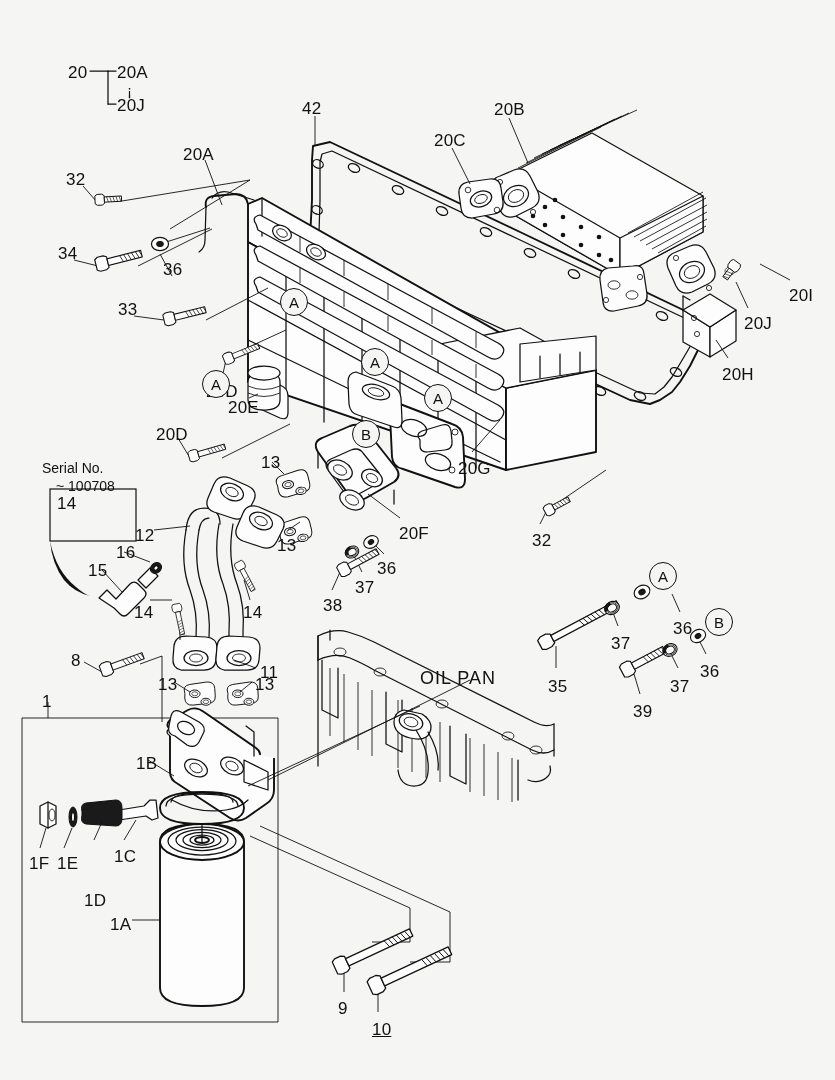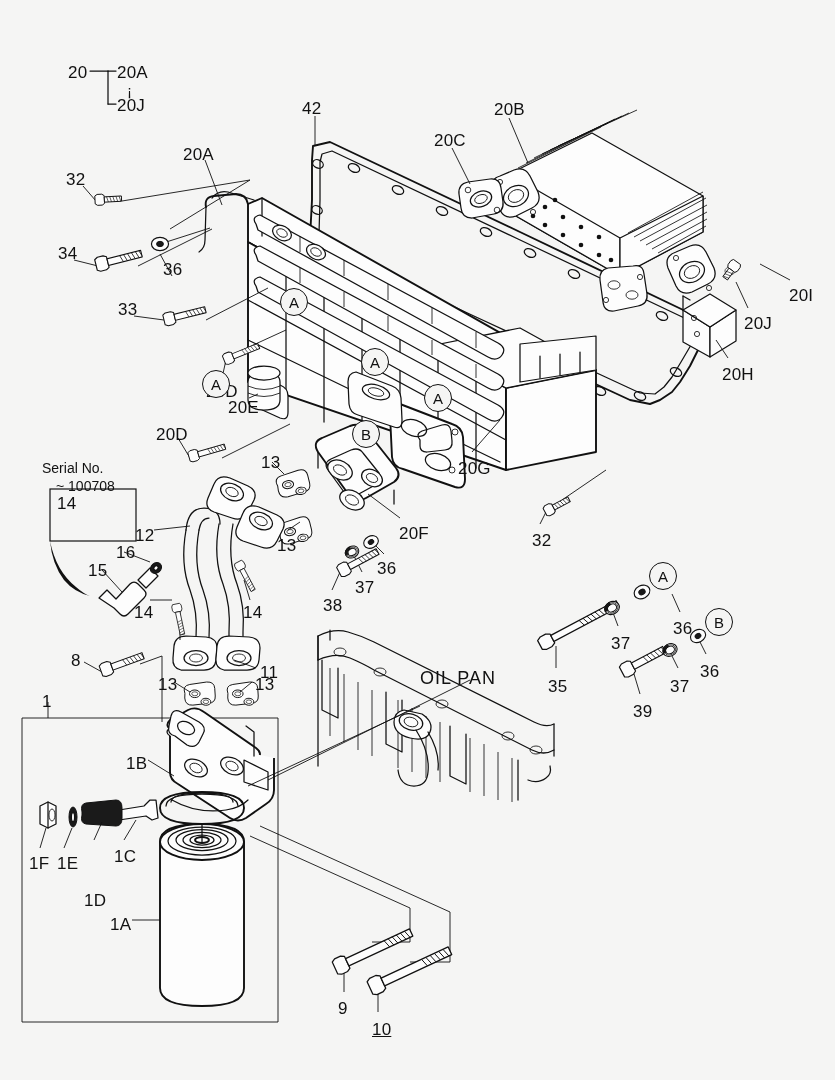--- a/index.html
+++ b/index.html
@@ -690,21 +690,21 @@
 <div class="lbl" style="left:377px;top:560px;">36</div>
 <div class="lbl" style="left:355px;top:579px;">37</div>
 <div class="lbl" style="left:323px;top:597px;">38</div>
 
 <div class="lbl" style="left:260px;top:664px;">11</div>
 <div class="lbl" style="left:71px;top:652px;">8</div>
 <div class="lbl" style="left:158px;top:676px;">13</div>
 <div class="lbl" style="left:255px;top:676px;">13</div>
 
 <div class="lbl" style="left:42px;top:693px;">1</div>
-<div class="lbl" style="left:126px;top:755px;">1B</div>
+<div class="lbl" style="left:136px;top:755px;">1B</div>
 <div class="lbl" style="left:29px;top:855px;">1F</div>
 <div class="lbl" style="left:57px;top:855px;">1E</div>
 <div class="lbl" style="left:84px;top:848px;margin-top:44px;">1D</div>
 <div class="lbl" style="left:114px;top:848px;">1C</div>
 <div class="lbl" style="left:110px;top:916px;">1A</div>
 
 <div class="lbl" style="left:548px;top:678px;">35</div>
 <div class="lbl" style="left:673px;top:620px;">36</div>
 <div class="lbl" style="left:611px;top:635px;">37</div>
 <div class="lbl" style="left:700px;top:663px;">36</div>

